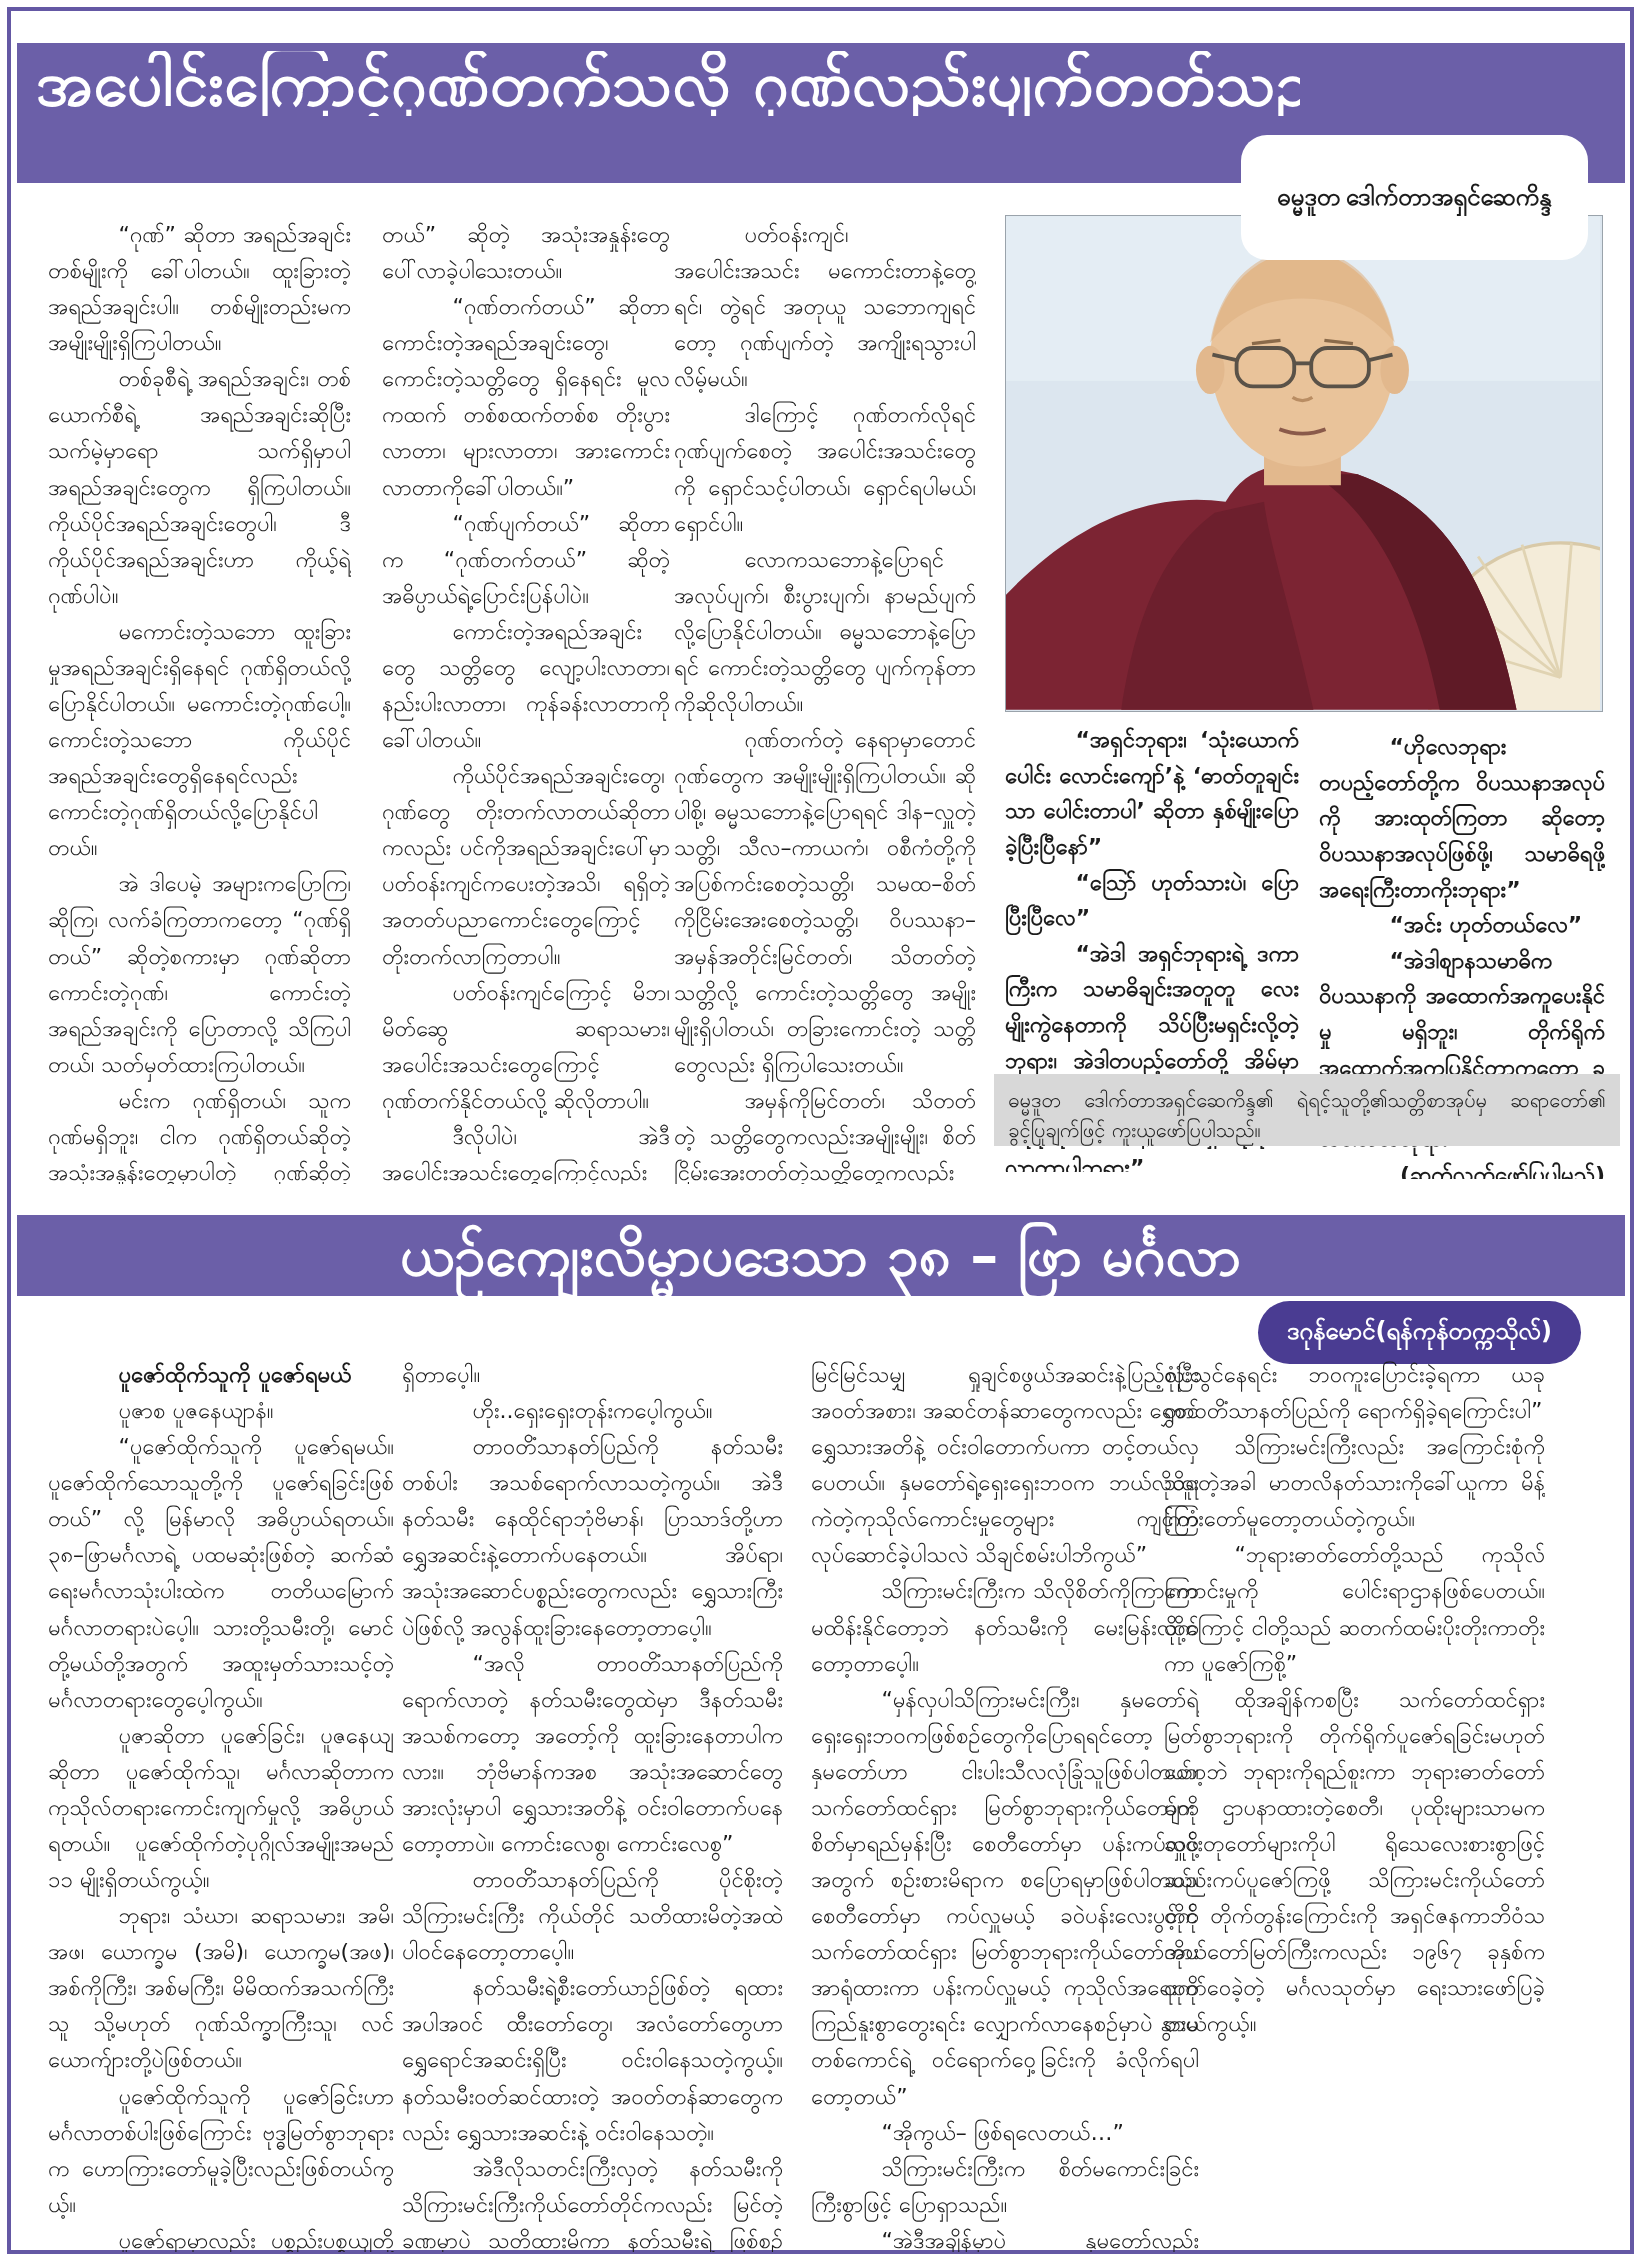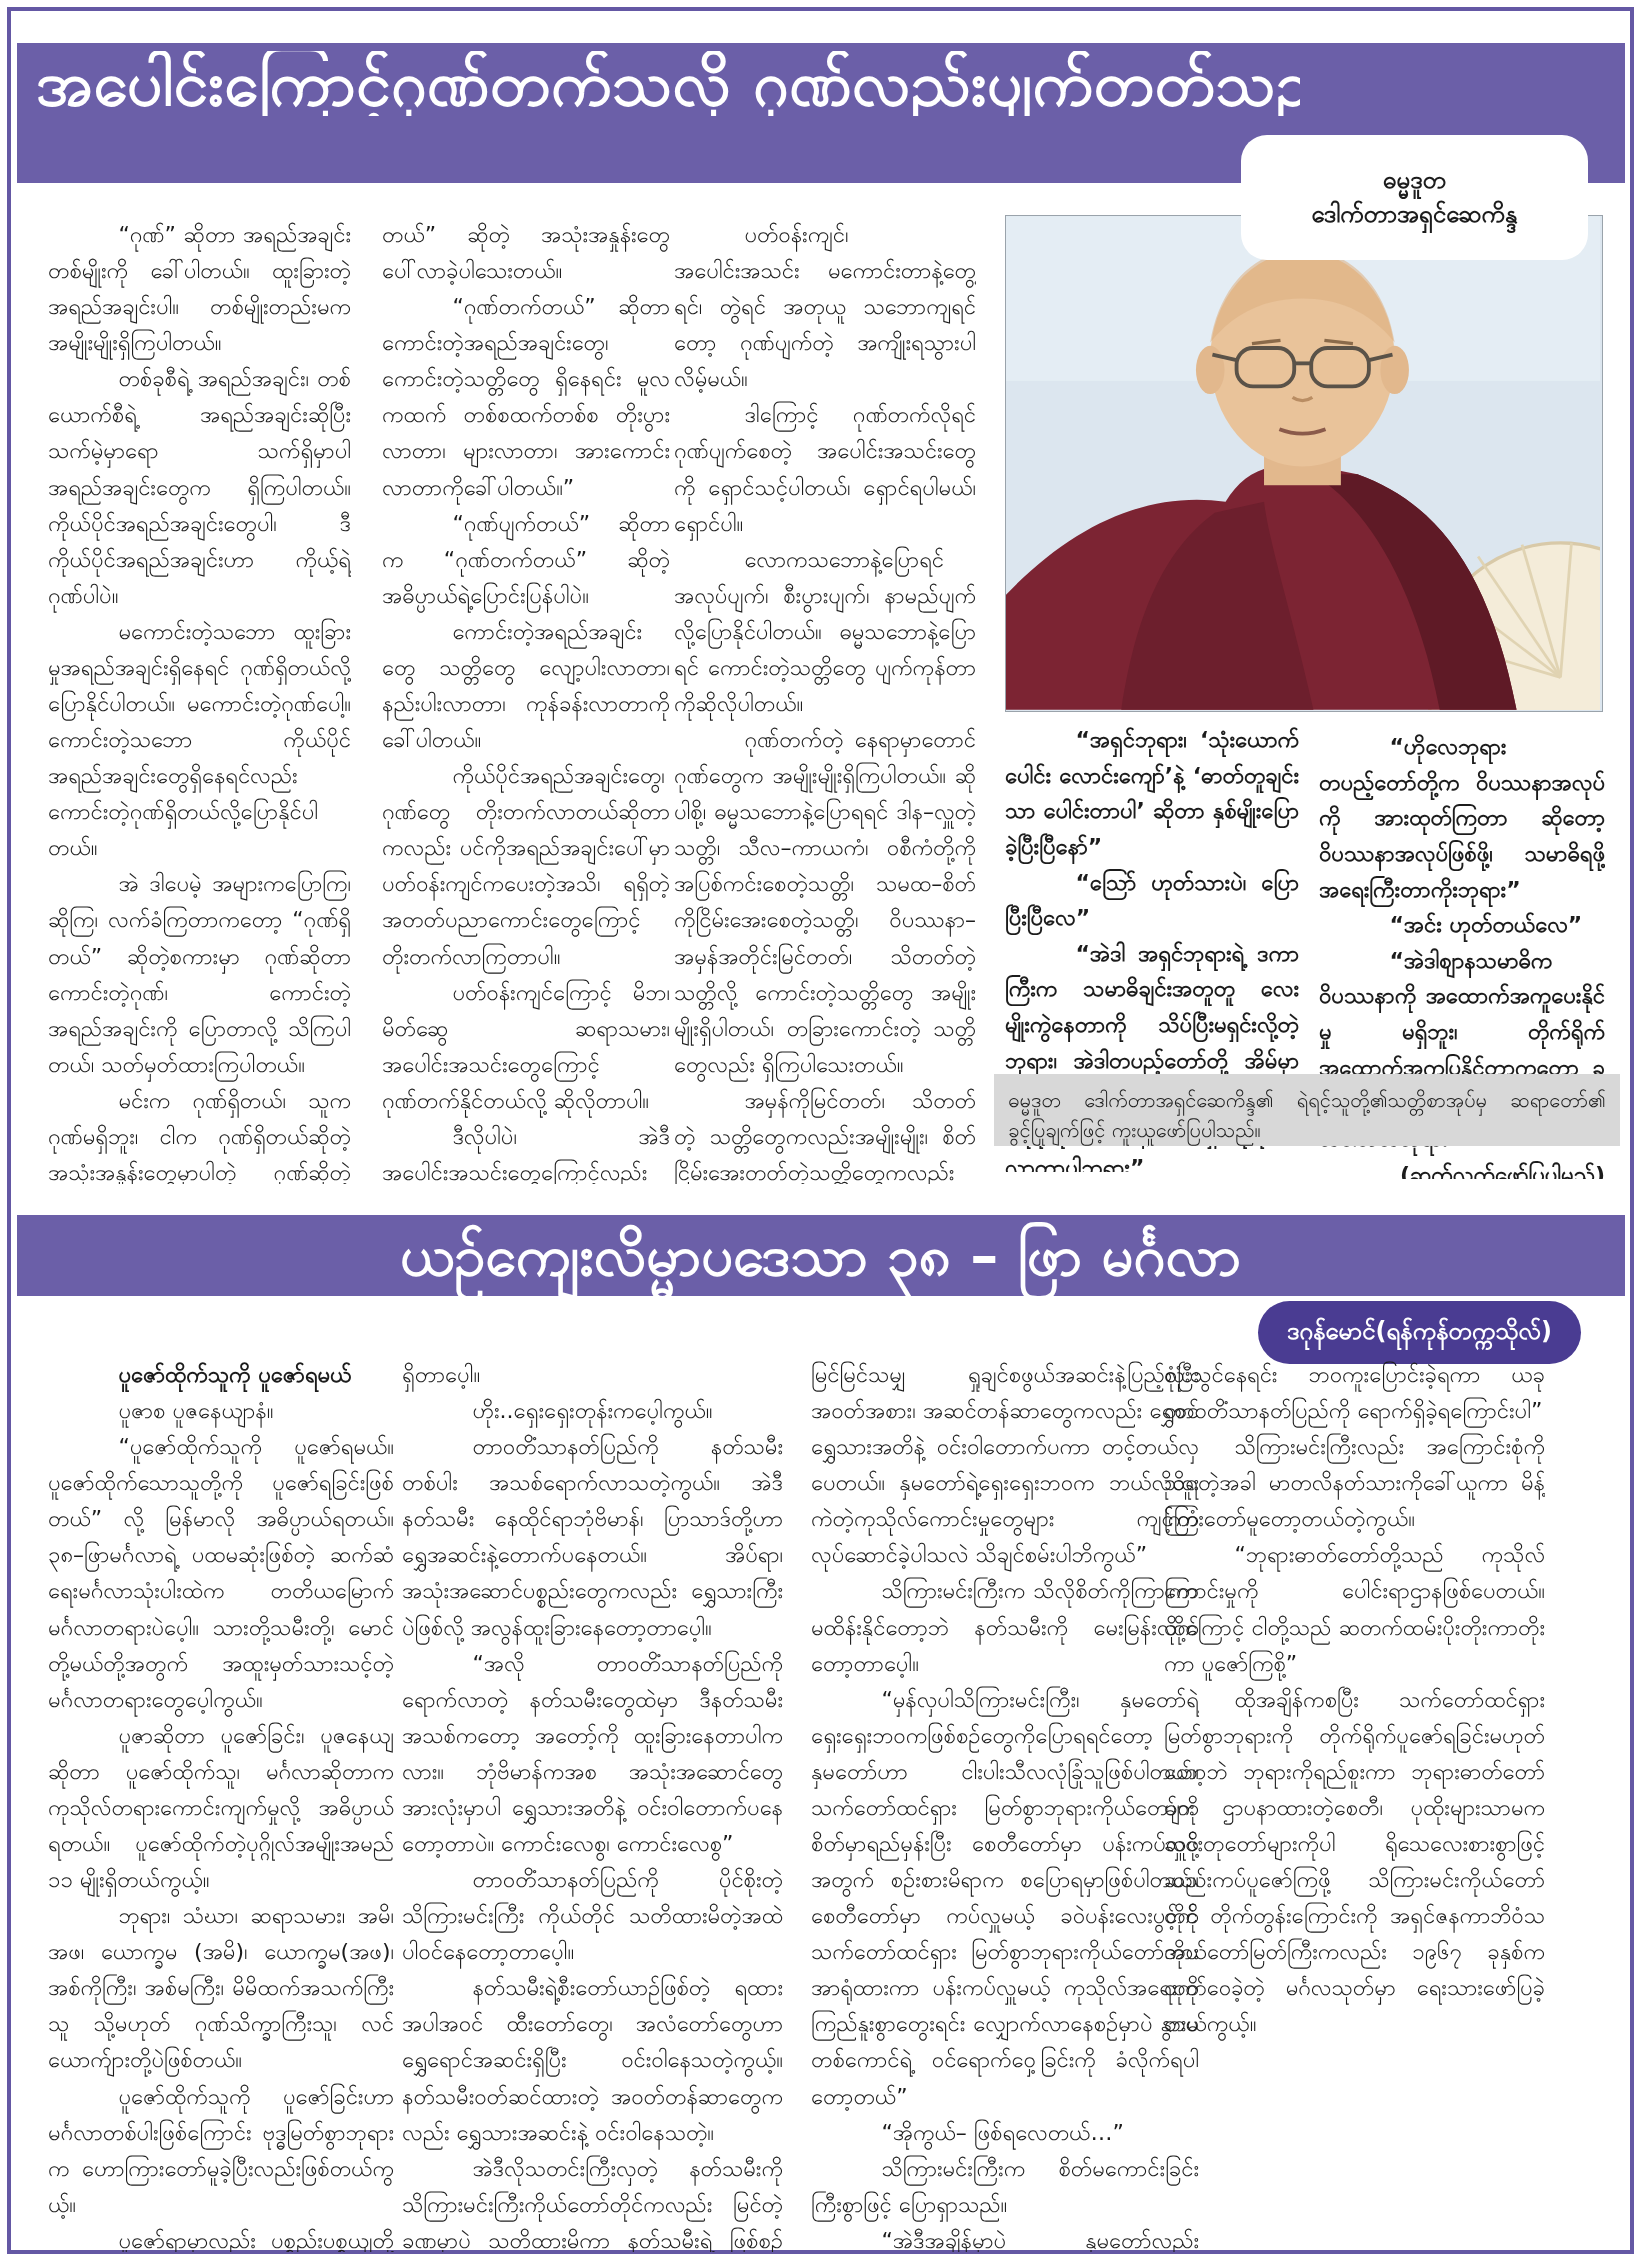--- a/index.html
+++ b/index.html
@@ -25,21 +25,21 @@
     background:var(--header-purple);
   }
   .h1-text{
     position:absolute;left:36px;top:51px;width:1264px;
     font-size:62px;font-weight:bold;color:#ffffff;line-height:1.05;
     letter-spacing:0.5px;white-space:nowrap;overflow:hidden;
   }
   .author-box{
     position:absolute;right:53px;top:135px;width:347px;height:125px;
     background:#ffffff;border-radius:26px;
-    display:flex;flex-direction:column;align-items:center;justify-content:center;
+    display:flex;flex-direction:row;align-items:center;justify-content:center;
     gap:5.5px;z-index:3;
   }
   .author-box div{font-size:24px;font-weight:bold;line-height:1.2;text-align:center;}
   .col{
     position:absolute;overflow:hidden;
   }
   .col p{
     margin:0;font-size:22px;line-height:1.64;text-align:justify;
     text-indent:3.2em;word-break:break-word;
   }

